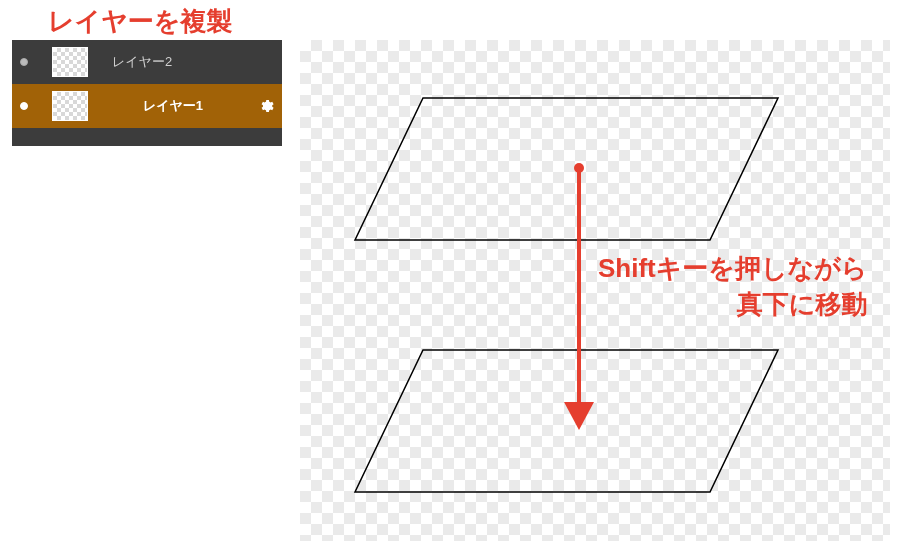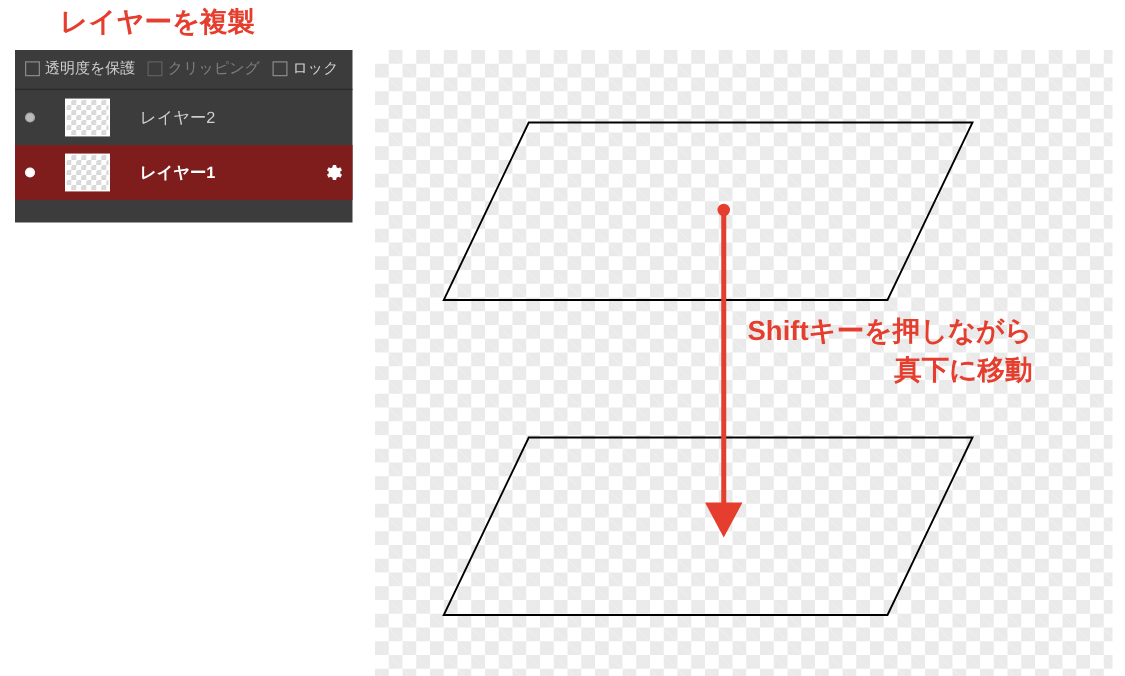--- a/index.html
+++ b/index.html
@@ -8,21 +8,21 @@
       height: 541px;
       background: #fff;
       font-family: "Hiragino Sans", "Meiryo", sans-serif;
       position: relative;
       overflow: hidden;
     }
     .anno {
       position: absolute;
       color: #e53e2e;
       font-weight: 700;
-      font-size: 22px;
+      font-size: 26px;
       line-height: 1.4;
       white-space: pre;
     }
     .anno.top { left: 48px; top: 3px; }
     .anno.right { left: 598px; top: 250px; text-align: right; }
 
     .panel {
       position: absolute;
       left: 12px; top: 40px;
       width: 270px;
@@ -47,21 +47,21 @@
       display: inline-block;
     }
     .optgrp.disabled { opacity: .45; }
     .layer-row {
       display: flex;
       align-items: center;
       height: 44px;
       padding: 0 8px;
       gap: 24px;
     }
-    .layer-row.selected { background: #7f1d1d; color: #fff; }
+    .layer-row.selected { background: #a16207; color: #fff; text-align: center; }
     .eye {
       width: 8px; height: 8px; border-radius: 50%;
       border: 1px solid #aaa; background: #bbb;
     }
     .layer-row.selected .eye { border-color: #fff; background: #fff; }
     .thumb {
       width: 36px; height: 30px;
       border: 1px solid #fff;
       background-image:
         linear-gradient(45deg, #d8d8d8 25%, transparent 25%, transparent 75%, #d8d8d8 75%),
@@ -89,34 +89,20 @@
       position: absolute; left: 0; top: 0;
       width: 590px; height: 501px;
     }
   </style>
 </head>
 <body>
 
 <div class="anno top">レイヤーを複製</div>
 
 <div class="panel">
-  <div class="panel-opts">
-    <span class="optgrp">
-      <span class="cbox"></span>
-      <span>透明度を保護</span>
-    </span>
-    <span class="optgrp disabled">
-      <span class="cbox"></span>
-      <span>クリッピング</span>
-    </span>
-    <span class="optgrp">
-      <span class="cbox"></span>
-      <span>ロック</span>
-    </span>
-  </div>
 
   <div class="layer-row">
     <span class="eye"></span>
     <span class="thumb"></span>
     <span class="layer-name">レイヤー2</span>
   </div>
 
   <div class="layer-row selected">
     <span class="eye"></span>
     <span class="thumb"></span>

